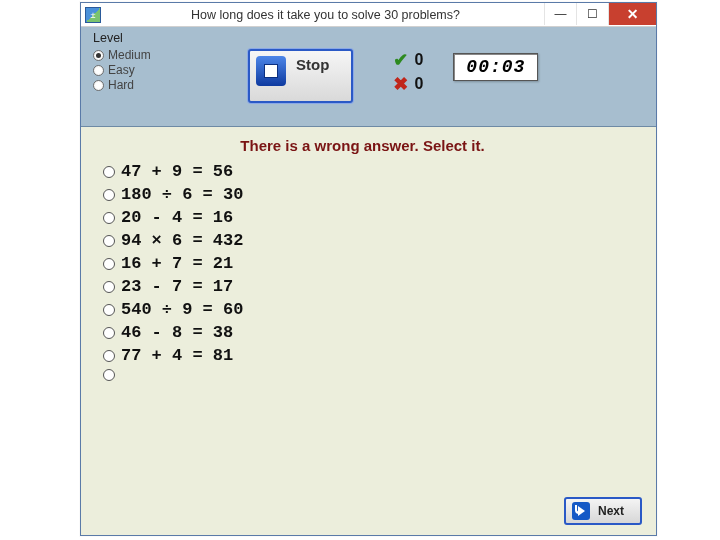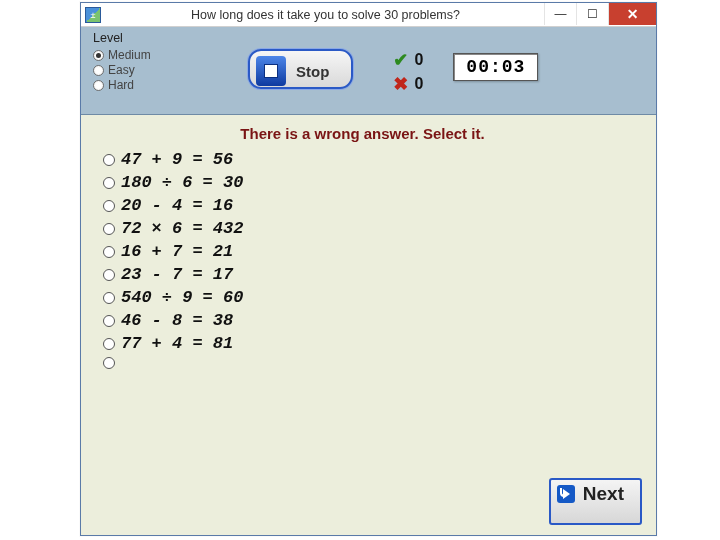--- a/index.html
+++ b/index.html
@@ -55,21 +55,21 @@
     cursor: pointer;
   }
   .win-btn.close { background: #c8402f; color: #fff; width: 48px; font-weight: bold; font-size: 14px; }
   .win-btn.min { color: #333; }
   .win-btn.max { color: #333; }
 
   .top-panel {
     background: #a7becf;
     border-bottom: 1px solid #6e8aa5;
     padding: 4px 8px 6px 8px;
-    height: 88px;
+    height: 100px;
     display: flex;
     align-items: flex-start;
   }
   .level-group {
     border: none;
     padding: 0;
     margin: 0 0 0 4px;
     font-size: 12px;
     color: #333;
     width: 130px;
@@ -98,25 +98,25 @@
     position: absolute; left: 2px; top: 2px;
     width: 5px; height: 5px;
     background: #333; border-radius: 50%;
   }
 
   .stop-wrap {
     margin-left: 25px;
     margin-top: 18px;
   }
   .stop-btn {
-    display: flex; align-items: center;
+    display: flex; 
     background: linear-gradient(#f6f6f6,#d9d9d9);
     border: 2px solid #2a59c6;
-    border-radius: 13px;
-    padding: 5px 22px 1px 6px;
+    border-radius: 3px;
+    padding: 5px 22px 15px 6px;
     cursor: pointer;
     box-shadow: 0 0 0 1px #8aa8e6;
   }
   .stop-icon-outer {
     width: 30px; height: 30px;
     background: linear-gradient(#4d86e8,#0e3aa0);
     border-radius: 4px;
     display: flex; align-items: center; justify-content: center;
     margin-right: 10px;
   }
@@ -141,33 +141,33 @@
     margin-left: 30px;
     margin-top: 22px;
     background: #fff;
     border: 1px solid #555;
     box-shadow: 1px 1px 0 #888 inset, 1px 1px 2px rgba(0,0,0,0.25);
     padding: 3px 12px;
     font-family: "Courier New", monospace;
     font-weight: bold;
     font-size: 18px;
     letter-spacing: 1px;
+    font-style: italic;
   }
 
   .instruction {
     text-align: center;
     color: #7a1414;
     font-weight: bold;
     font-size: 15px;
     margin: 10px 12px 8px 0;
   }
 
   .problems {
     padding: 0 12px 0 22px;
-    font-style: italic;
   }
   .prob-row {
     display: flex; align-items: center;
     margin: 4px 0;
     cursor: pointer;
   }
   .prob-radio {
     width: 12px; height: 12px;
     border: 1px solid #555;
     border-radius: 50%;
@@ -184,23 +184,23 @@
   }
 
   .next-btn {
     position: absolute;
     right: 14px;
     bottom: 10px;
     display: flex; align-items: center;
     background: linear-gradient(#f4f4f4,#d7d7d7);
     border: 2px solid #2a59c6;
     border-radius: 3px;
-    padding: 3px 16px 18px 6px;
-    cursor: pointer;
-    font-size: 19px; font-weight: bold; color: #222;
+    padding: 3px 16px 3px 6px;
+    cursor: pointer;
+    font-size: 12px; font-weight: bold; color: #222;
   }
   .next-icon {
     width: 18px; height: 18px;
     border-radius: 3px;
     background: #1559c6;
     margin-right: 8px;
     position: relative;
   }
   .next-icon::before {
     content: "";
@@ -286,21 +286,21 @@
     <div class="prob-row">
         <span class="prob-radio"></span>
         <span class="prob-text">180 ÷ 6 = 30</span>
       </div>
     <div class="prob-row">
         <span class="prob-radio"></span>
         <span class="prob-text">20 - 4 = 16</span>
       </div>
     <div class="prob-row">
         <span class="prob-radio"></span>
-        <span class="prob-text">72 × 6 = 432</span>
+        <span class="prob-text">94 × 6 = 432</span>
       </div>
     <div class="prob-row">
         <span class="prob-radio"></span>
         <span class="prob-text">16 + 7 = 21</span>
       </div>
     <div class="prob-row">
         <span class="prob-radio"></span>
         <span class="prob-text">23 - 7 = 17</span>
       </div>
     <div class="prob-row">

